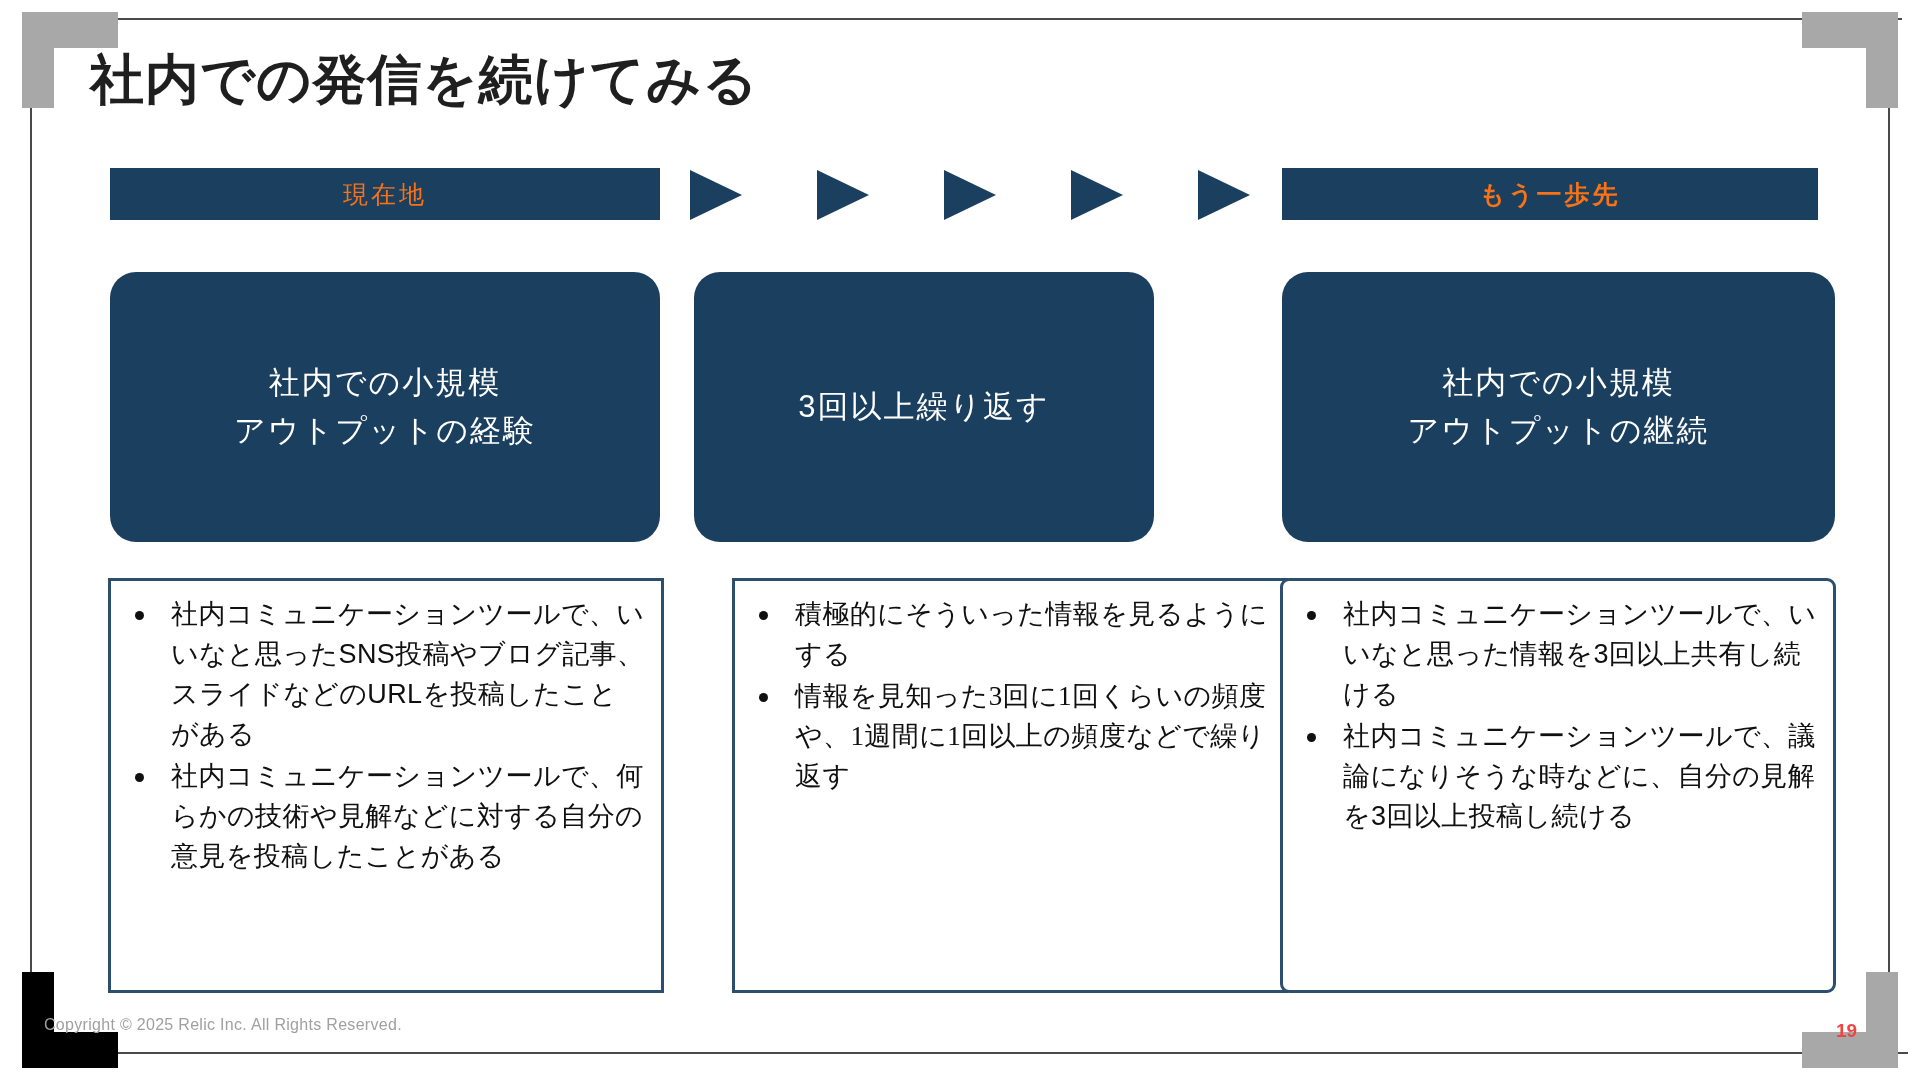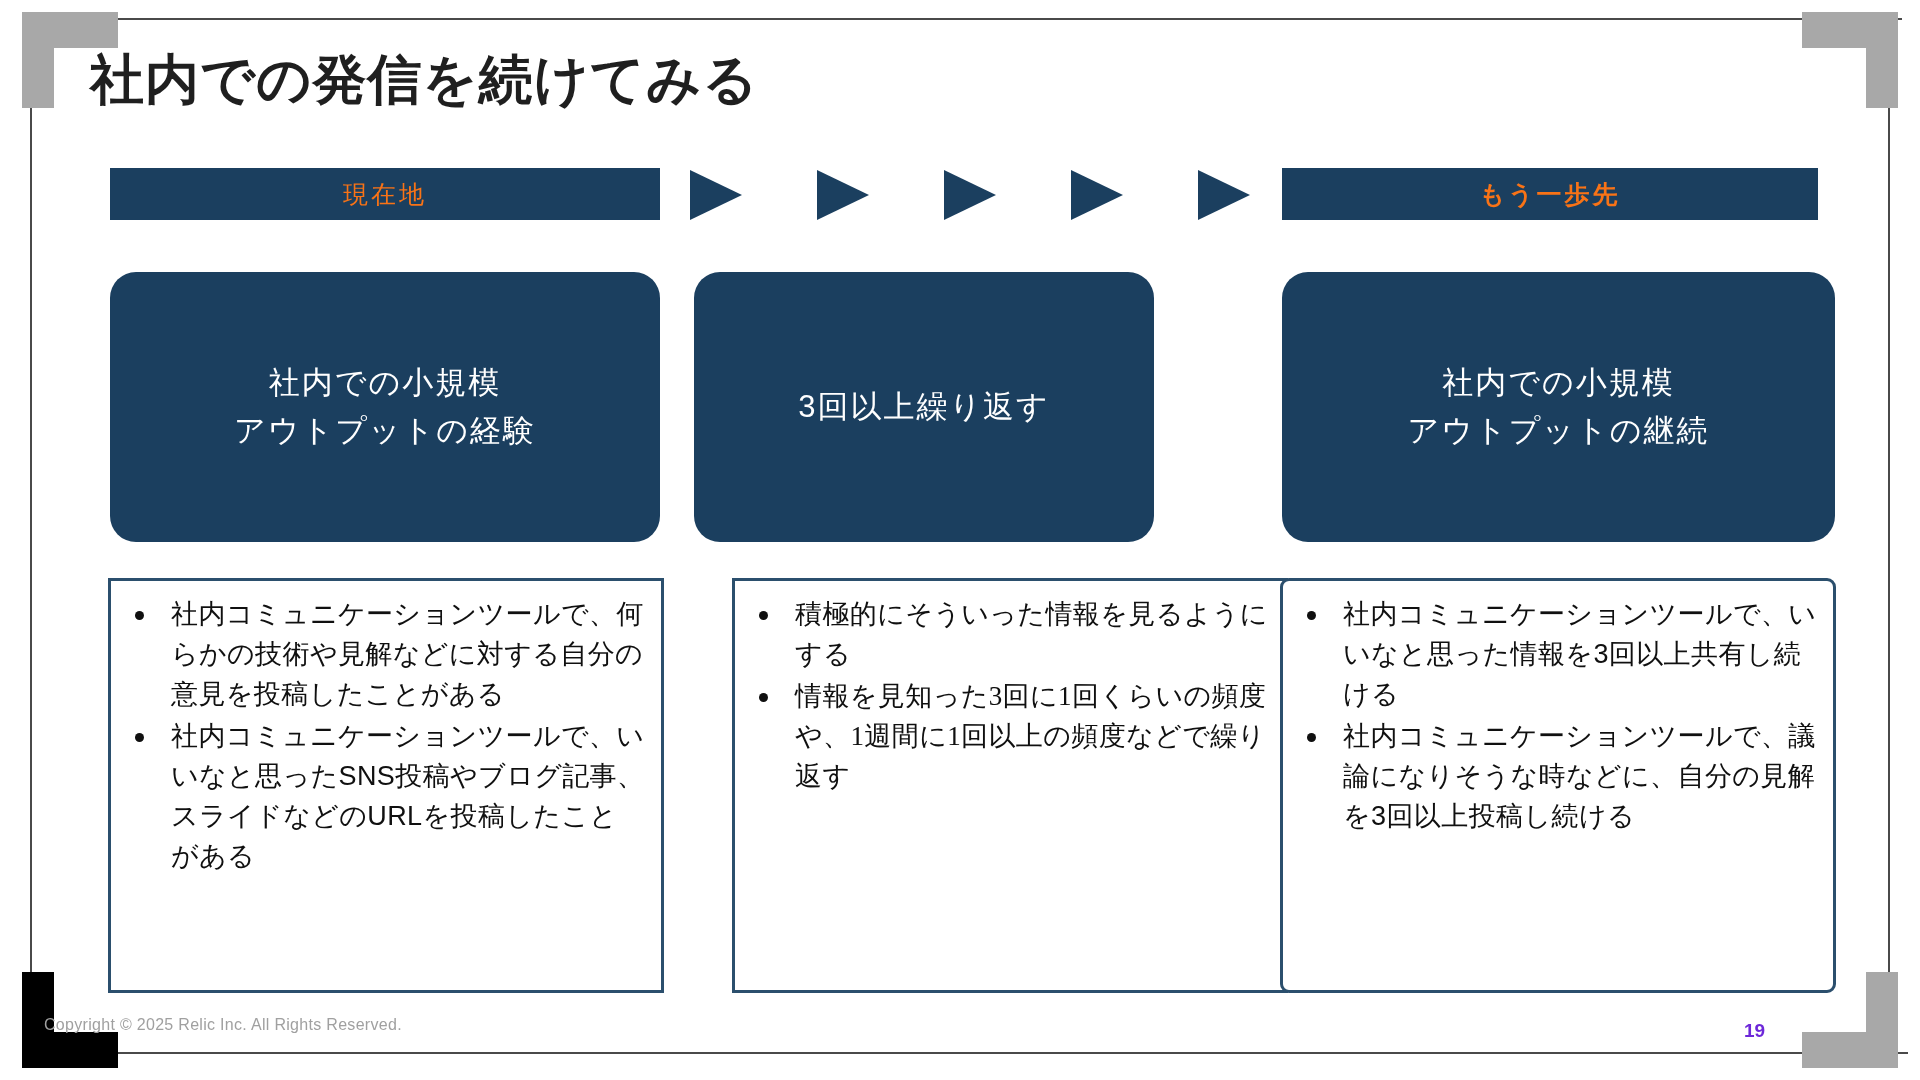--- a/index.html
+++ b/index.html
@@ -187,25 +187,25 @@
     position: absolute;
     left: 44px;
     top: 1016px;
     font-size: 16px;
     color: #a0a0a0;
     letter-spacing: 0.3px;
     text-align: right;
   }
   #page-number {
     position: absolute;
-    left: 1744px;
+    left: 1836px;
     top: 1020px;
     font-size: 19px;
     font-weight: bold;
-    color: #6d28d9;
+    color: #ef4444;
   }
 </style>
 </head>
 <body>
 
 <div id="slide">
 
   <div class="frame-line-top"></div>
   <div class="frame-line-bottom"></div>
   <div class="frame-line-left"></div>
@@ -255,25 +255,25 @@
   </div>
   <div class="card" id="card-right">
     <span class="card-text">社内での小規模
 アウトプットの継続</span>
   </div>
 
   <div class="bullet-box" id="bullets-left">
     <ul class="bullet-list">
       <li class="bullet-item">
         <span class="dot"></span>
+        <span>社内コミュニケーションツールで、いいなと思ったSNS投稿やブログ記事、スライドなどのURLを投稿したことがある</span>
+      </li>
+      <li class="bullet-item">
+        <span class="dot"></span>
         <span>社内コミュニケーションツールで、何らかの技術や見解などに対する自分の意見を投稿したことがある</span>
-      </li>
-      <li class="bullet-item">
-        <span class="dot"></span>
-        <span>社内コミュニケーションツールで、いいなと思ったSNS投稿やブログ記事、スライドなどのURLを投稿したことがある</span>
       </li>
     </ul>
   </div>
 
   <div class="bullet-box" id="bullets-mid">
     <ul class="bullet-list">
       <li class="bullet-item">
         <span class="dot"></span>
         <span>積極的にそういった情報を見るようにする</span>
       </li>

